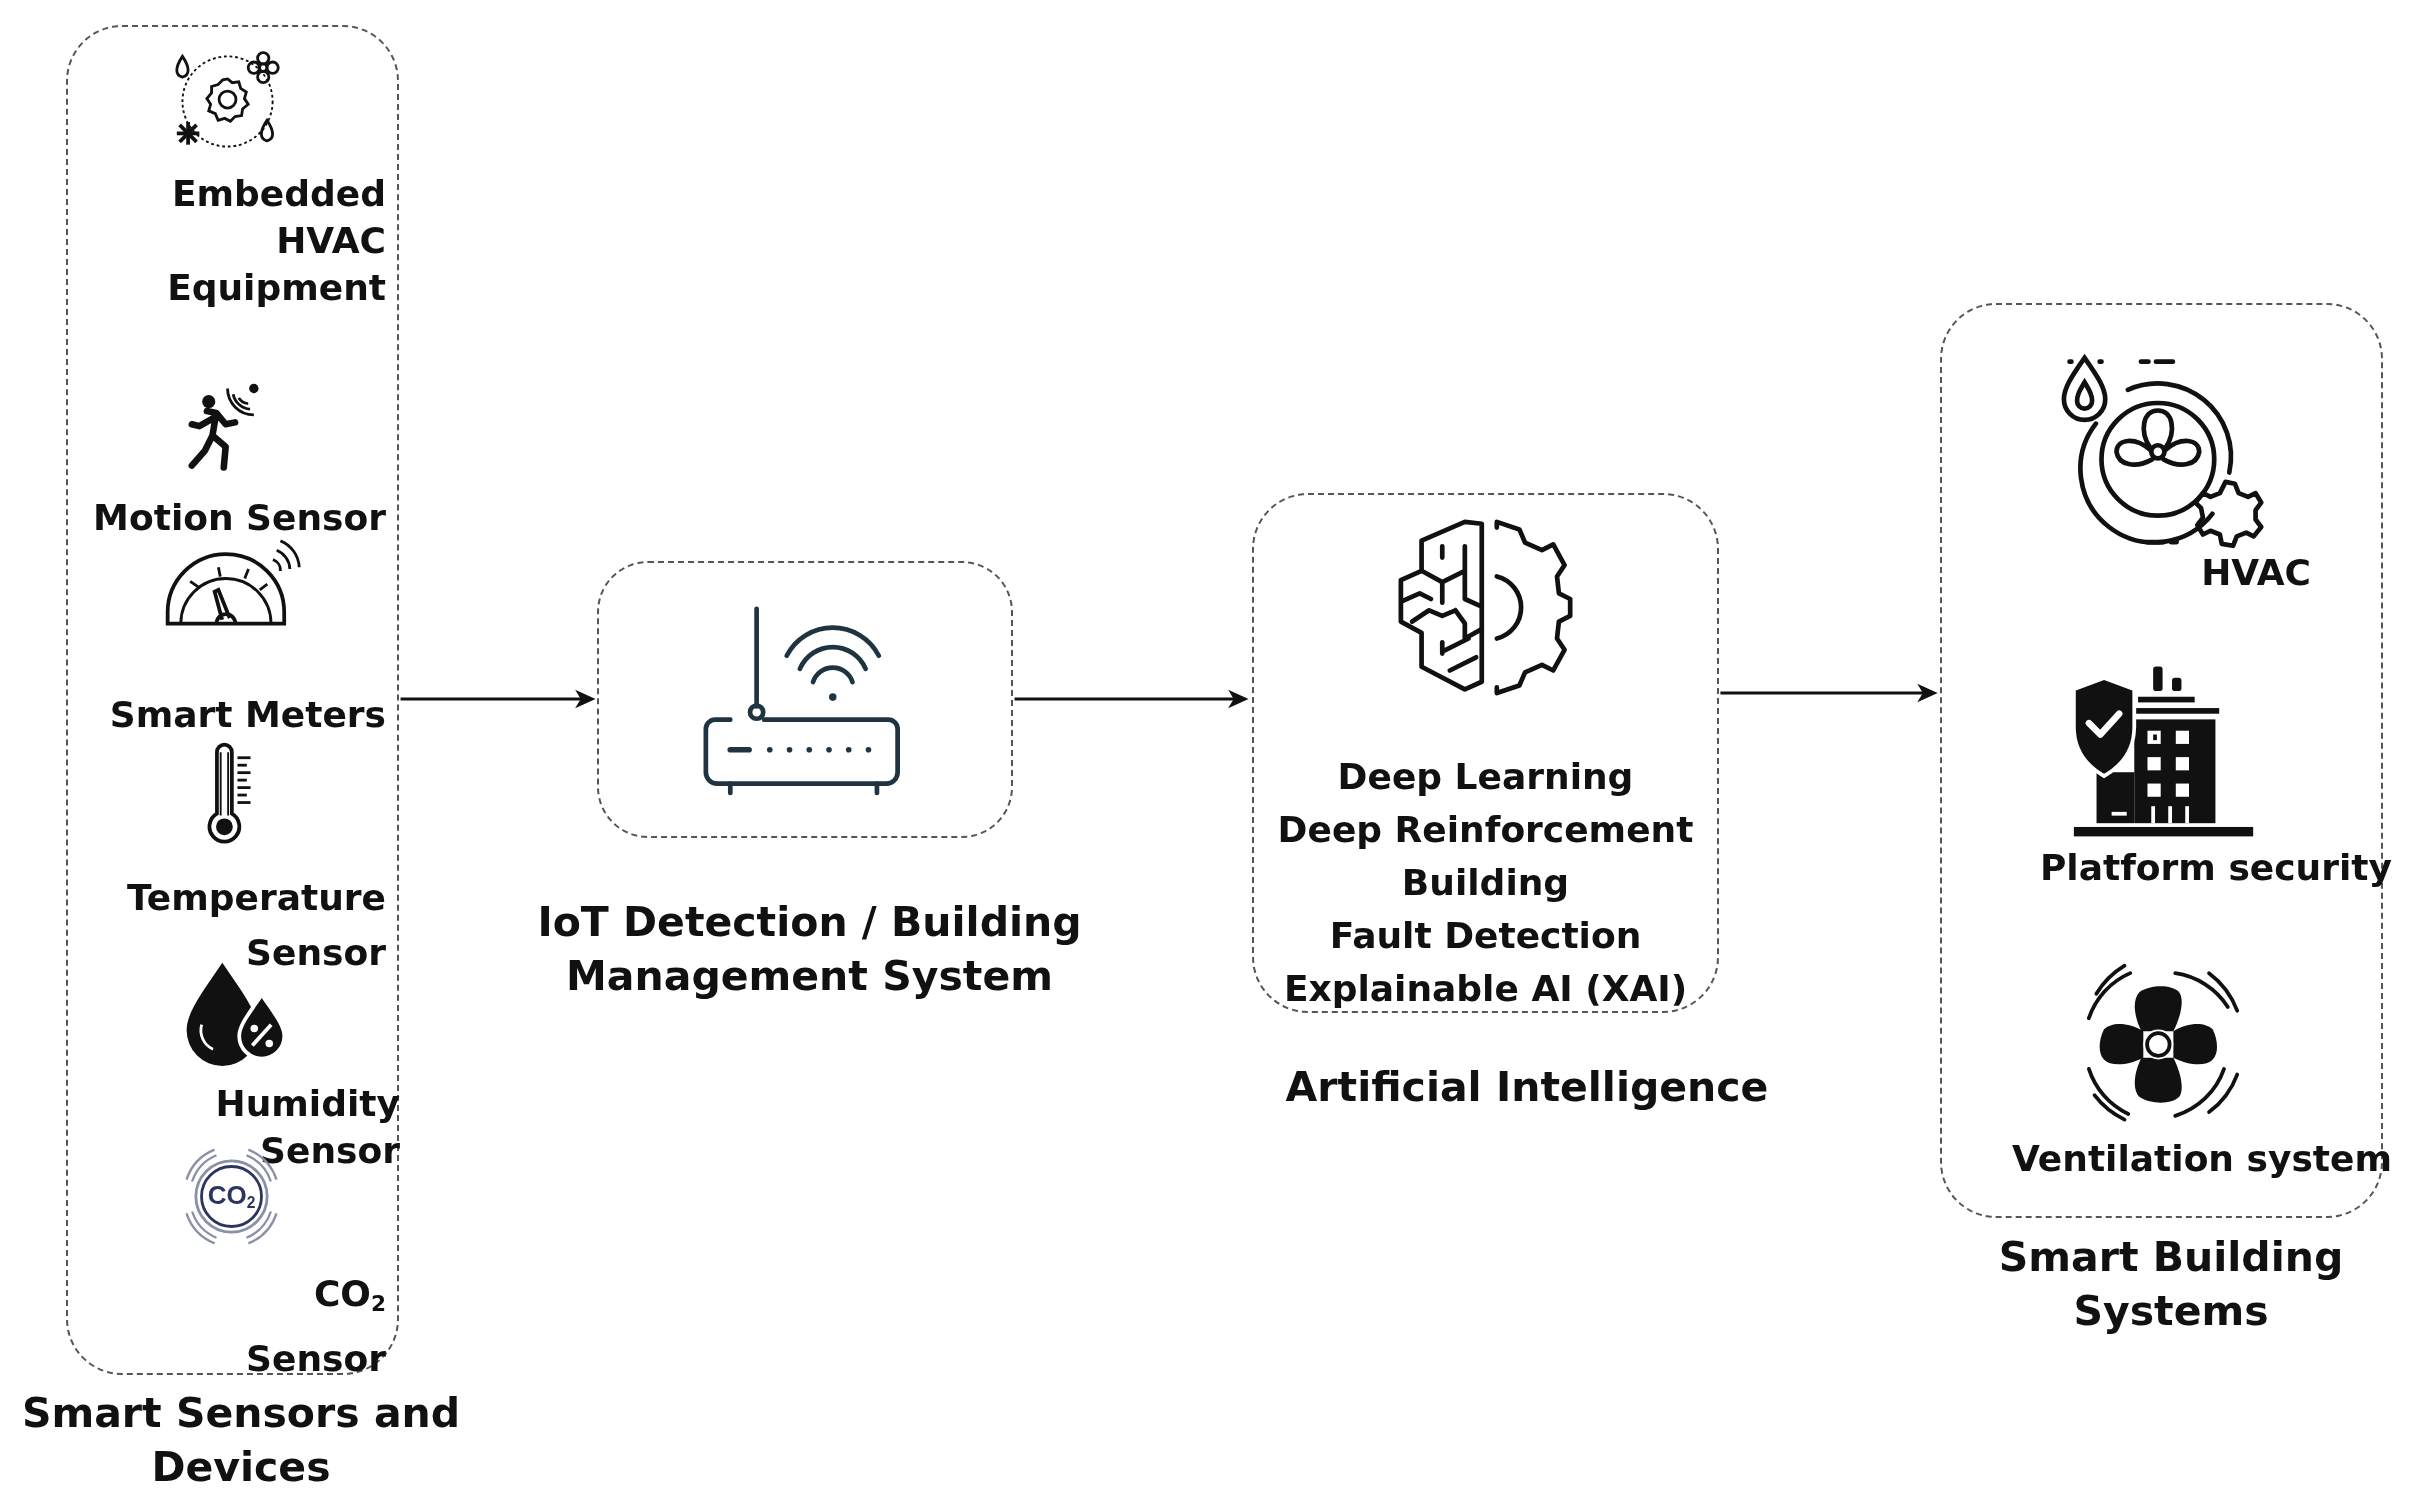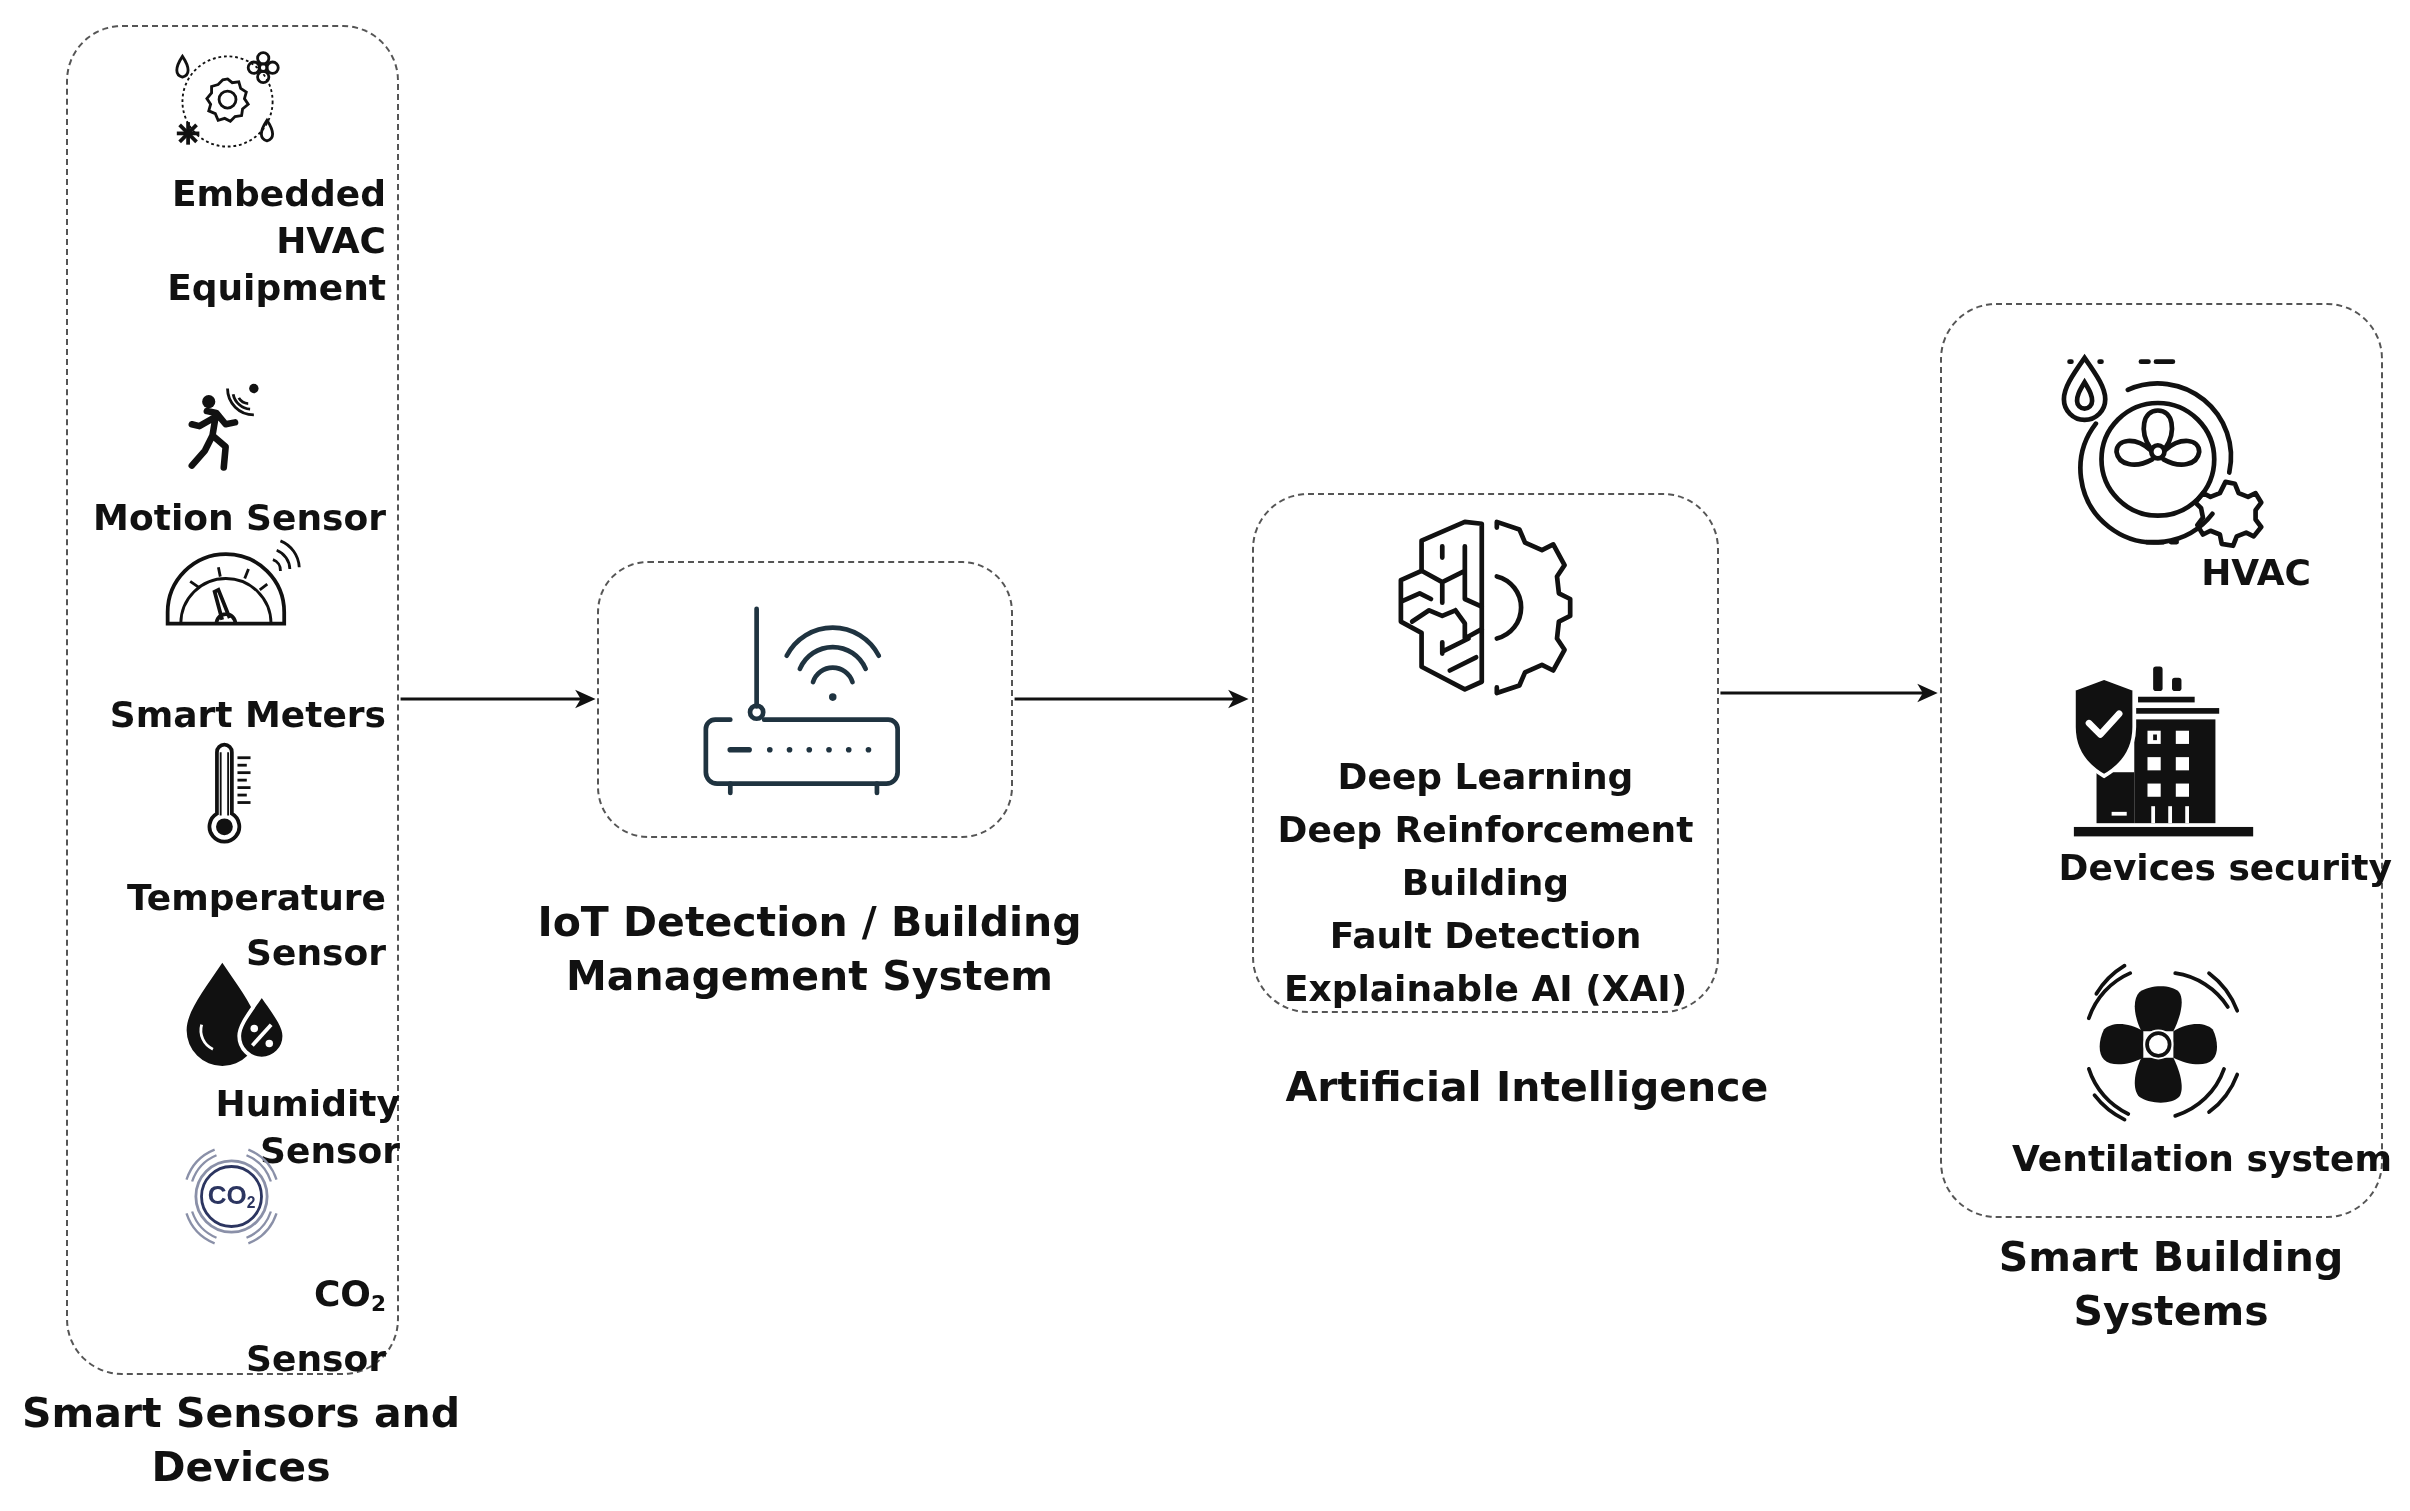--- a/index.html
+++ b/index.html
@@ -225,21 +225,21 @@
   </g>
   <g fill="#111">
       <rect x="86" y="80" width="4" height="6" fill="#111"></rect>
     </g>
   <rect x="26" y="120" width="40" height="54" fill="#111"></rect>
   <rect x="42" y="162" width="16" height="4" fill="#fff"></rect>
   <path d="M34,20 L2,32 L2,72 C2,100 20,116 34,124 C48,116 66,100 66,72 L66,32 Z" fill="#111" stroke="#fff" stroke-width="4"></path>
   <path d="M18,68 L30,80 L50,58" fill="none" stroke="#fff" stroke-width="7" stroke-linecap="round" stroke-linejoin="round"></path>
   <rect x="2" y="178" width="190" height="10" fill="#111"></rect>
 </svg>
-<div class="lbl item-lbl" style="left:1968px;top:845px;width:424px;">Devices security</div>
+<div class="lbl item-lbl" style="left:1968px;top:845px;width:424px;">Platform security</div>
 
 <svg style="left:2081px;top:960px;" width="165" height="169" viewBox="0 0 175 180">
   <g fill="none" stroke="#111" stroke-width="4" stroke-linecap="round">
     <path d="M8,62 A80 80 0 0 1 52,14"></path>
       <path d="M16,36 A88 88 0 0 1 46,6"></path>
     <path d="M100,14 A80 80 0 0 1 156,50"></path>
       <path d="M136,14 A88 88 0 0 1 166,54"></path>
     <path d="M8,116 A80 80 0 0 0 50,164"></path>
       <path d="M14,144 A88 88 0 0 0 46,170"></path>
     <path d="M100,166 A80 80 0 0 0 152,116"></path>

